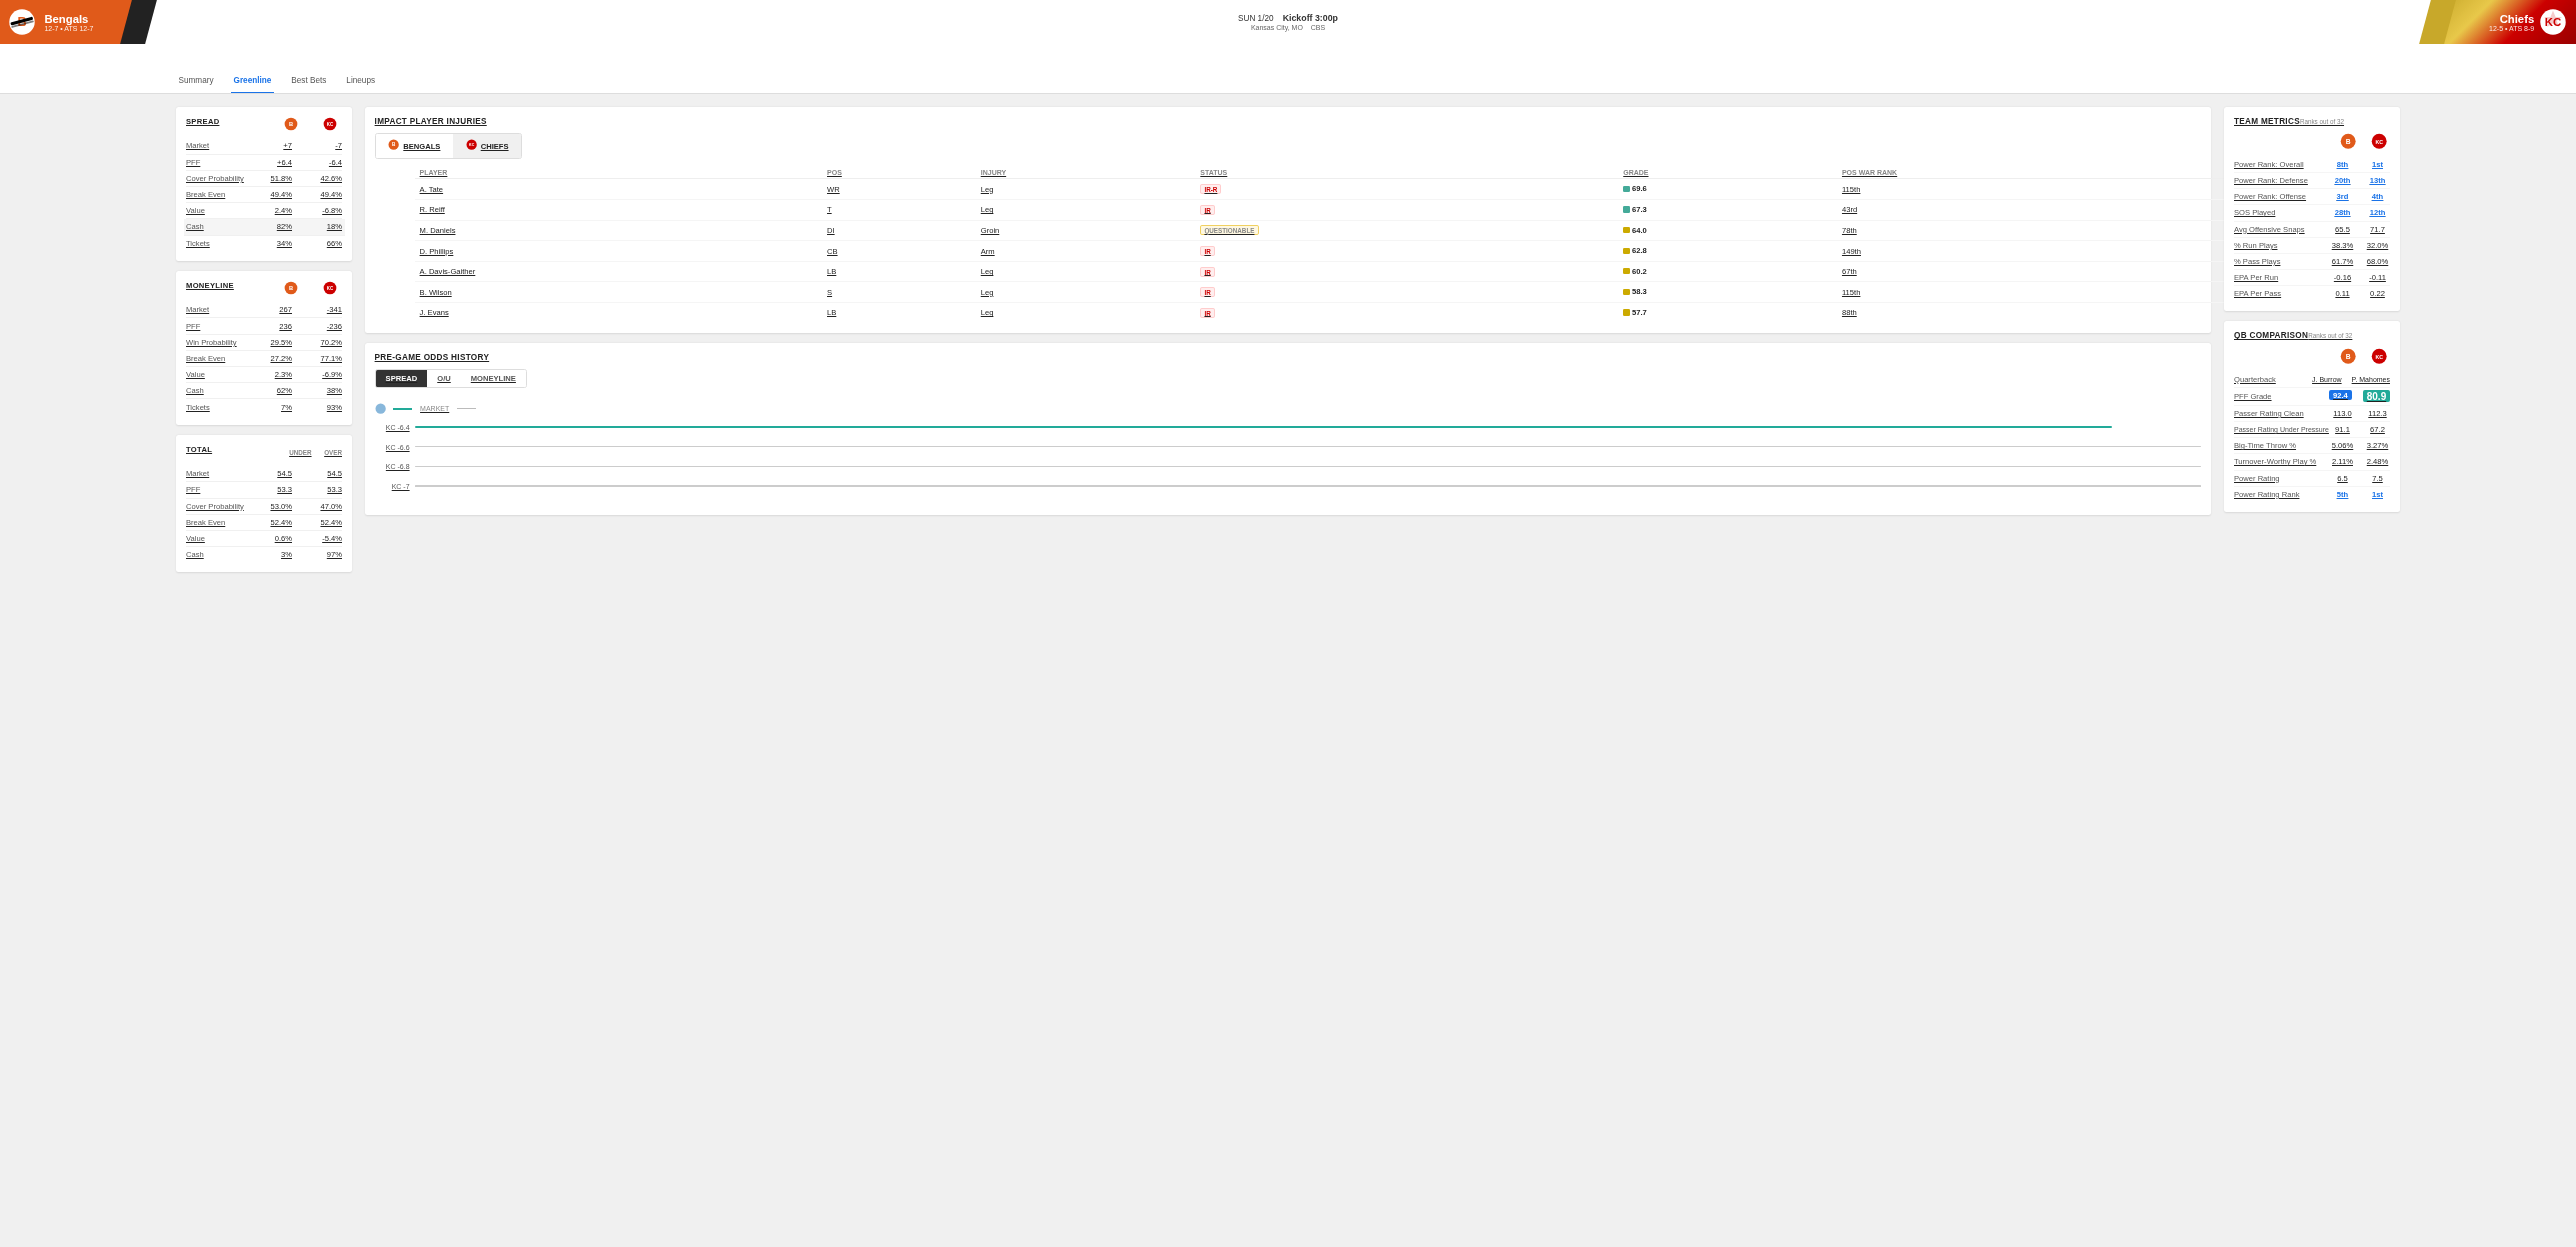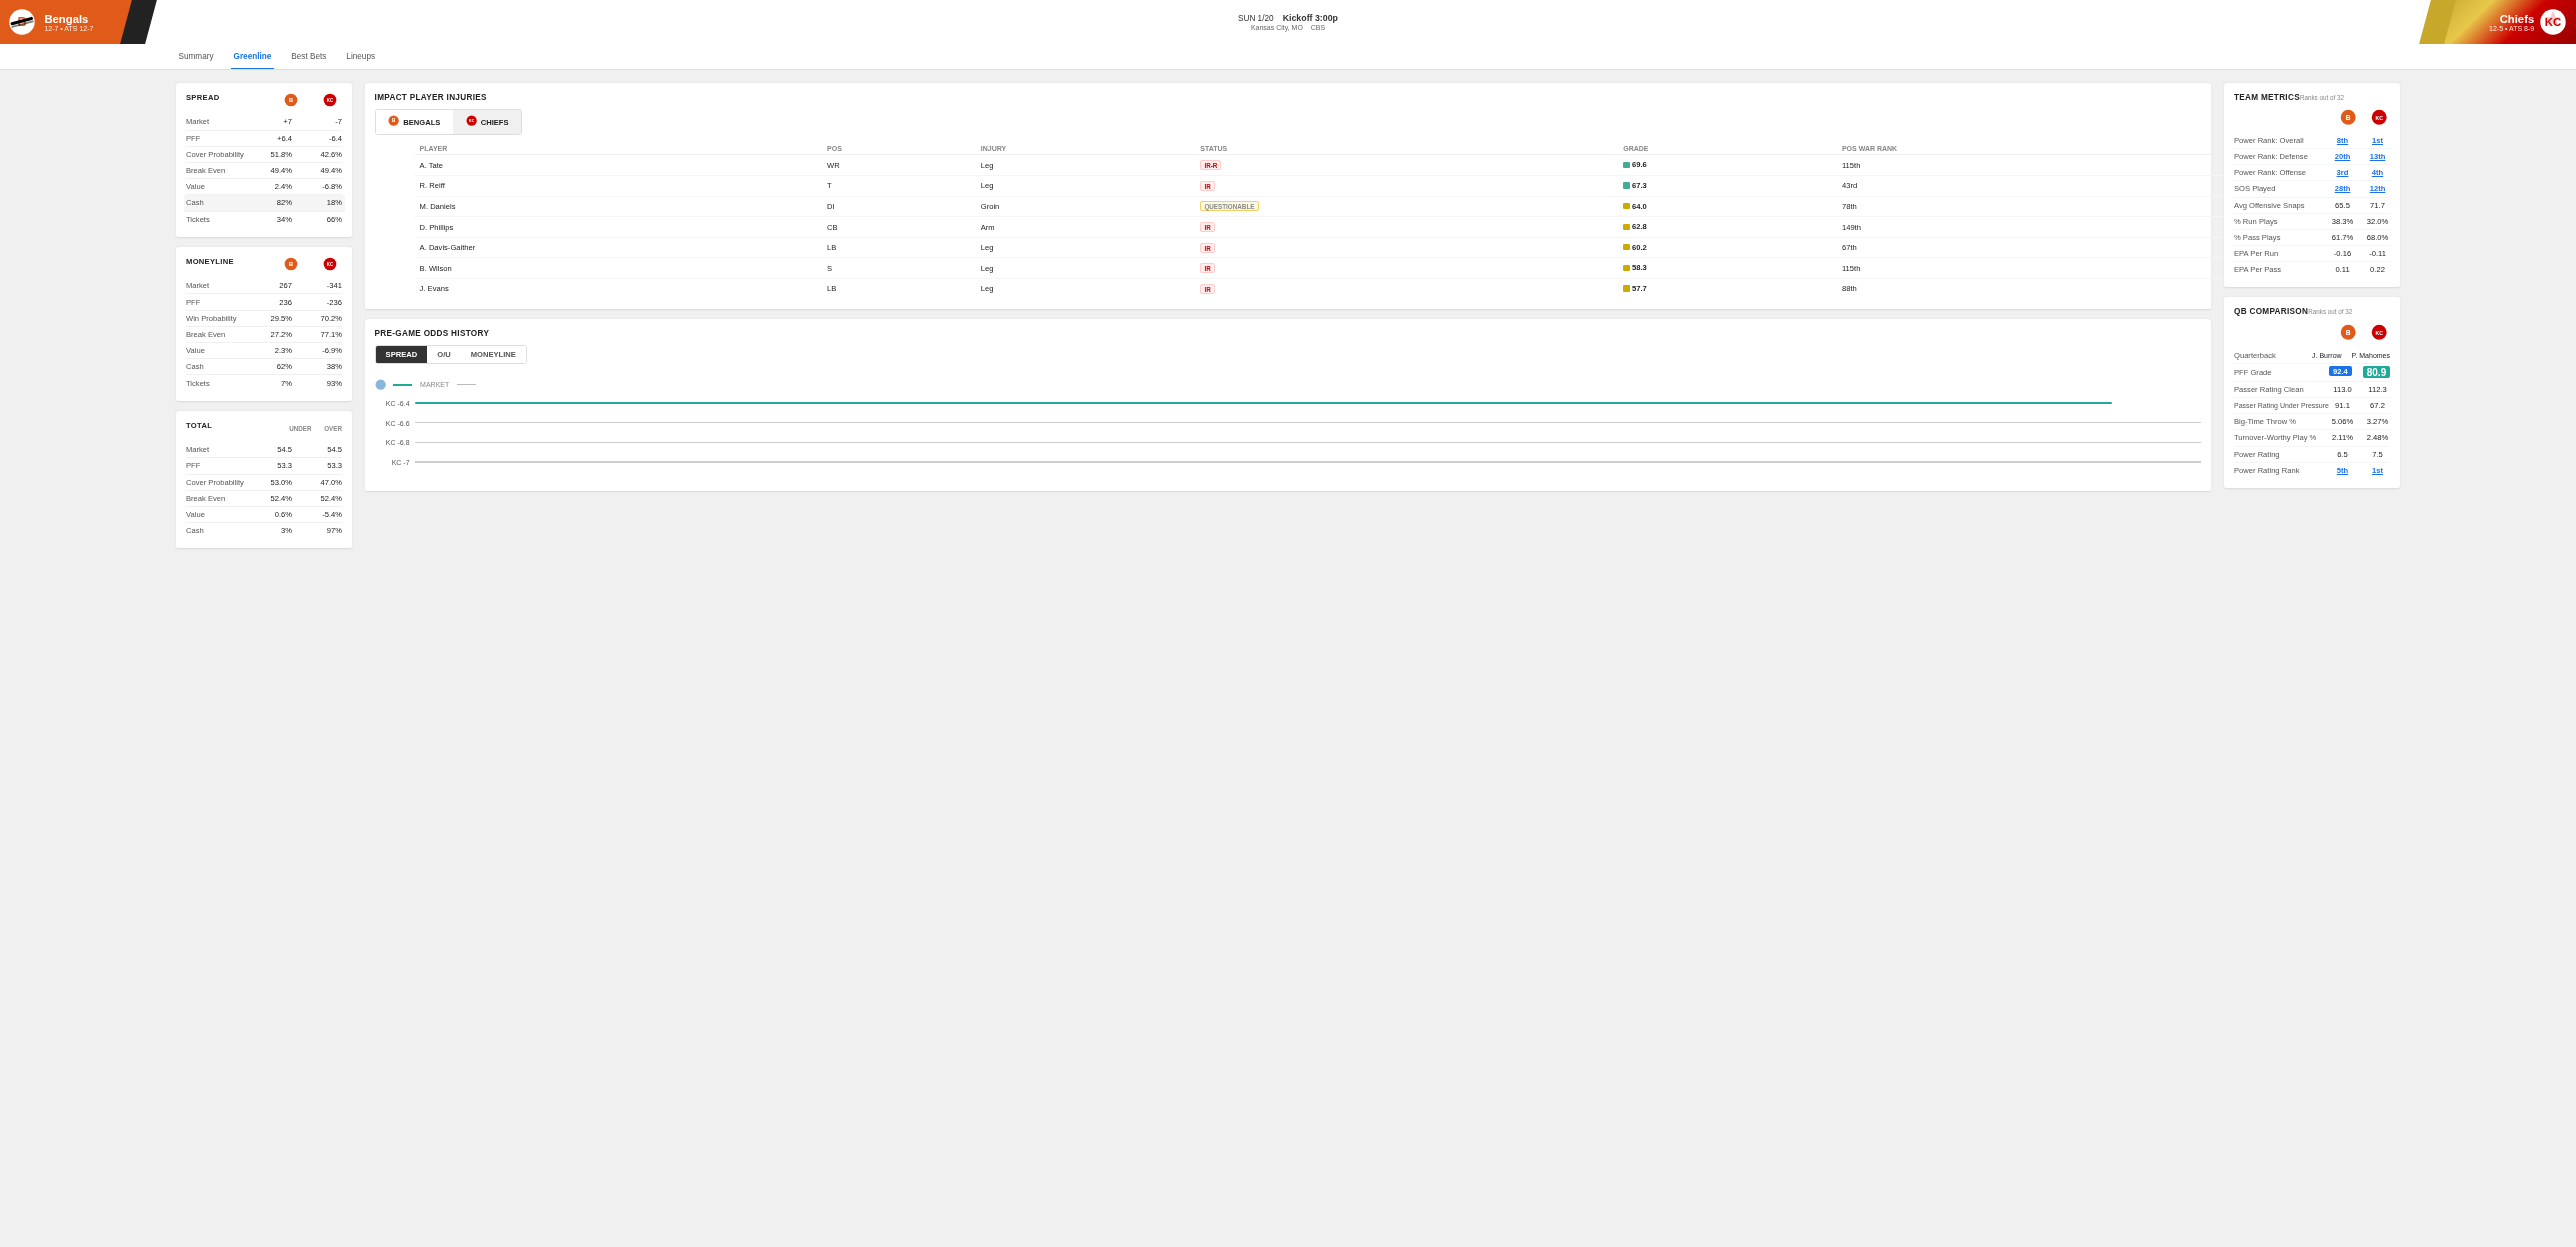--- a/index.html
+++ b/index.html
@@ -22,25 +22,25 @@
 
     .header-right { background: linear-gradient(135deg, #c8a82a 0%, #e8c84a 30%, #c00 60%, #900 100%); width: 138px; height: 44px; display: flex; align-items: center; justify-content: flex-end; padding-right: 8.8px; position: relative; }
     .header-right::before { content: ''; position: absolute; left: -12.6px; top: 0; width: 25px; height: 44px; background: #c8a82a; transform: skewX(-15deg); }
     .header-team-right { color: #fff; z-index: 2; position: relative; text-align: right; margin-right: 5px; }
     .header-team-right .team-name { font-size: 11.3px; font-weight: bold; }
     .header-team-right .team-record { font-size: 7px; opacity: 0.9; }
     .chiefs-logo { width: 28px; height: 28px; z-index: 2; position: relative; }
 
     
     .tabs { background: #fff; border-bottom: 0.6px solid #ddd; padding: 0 176px; display: flex; gap: 15px; }
-    .tab { padding: 7.6px 2.5px; font-size: 8.2px; cursor: pointer; border-bottom: 1.3px solid transparent; color: #555; text-decoration: none; }
+    .tab { padding: 7.6px 2.5px; font-size: 8.2px; cursor: pointer; border-bottom: 1.3px solid transparent; color: #555; text-decoration: none; margin-top: 24px; }
     .tab.active { border-bottom: 1.3px solid #1a73e8; color: #1a73e8; font-weight: 600; }
 
     
-    .main-content { padding: 12.6px 176px; display: flex; gap: 12.6px; }
+    .main-content { padding: 12.6px 176px; display: flex; gap: 12.6px; text-decoration: underline; }
 
     
     .left-panel { width: 176px; flex-shrink: 0; display: flex; flex-direction: column; gap: 10px; }
 
     .card { background: #fff; border-radius: 2.5px; padding: 10px; box-shadow: 0 0.6px 1.9px rgba(0,0,0,0.1); }
     .card-title { font-size: 7.6px; font-weight: bold; letter-spacing: 0.3px; color: #222; margin-bottom: 7.6px; text-transform: uppercase; }
 
     .stat-row { display: flex; justify-content: space-between; align-items: center; padding: 3.1px 0; border-bottom: 0.6px solid #f0f0f0; }
     .stat-row:last-child { border-bottom: none; }
     .stat-label { color: #555; font-size: 7.6px; }

